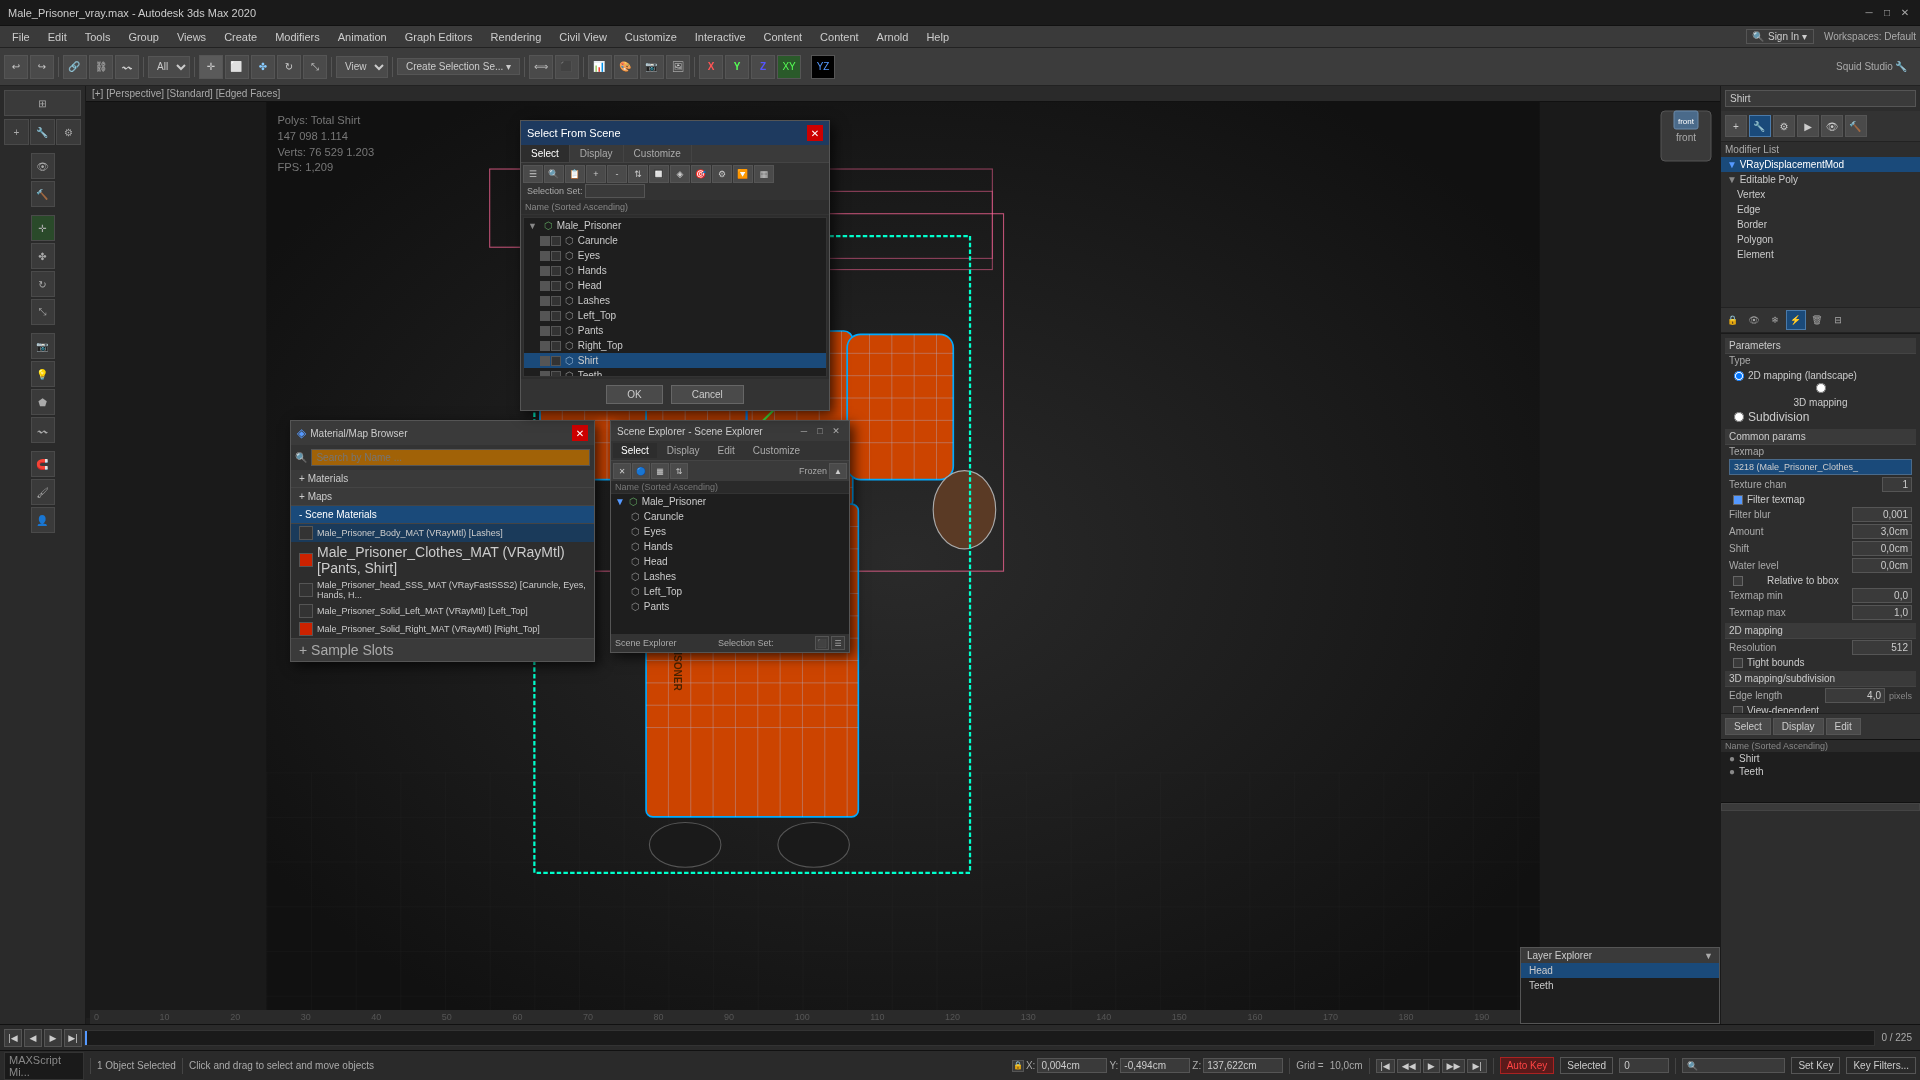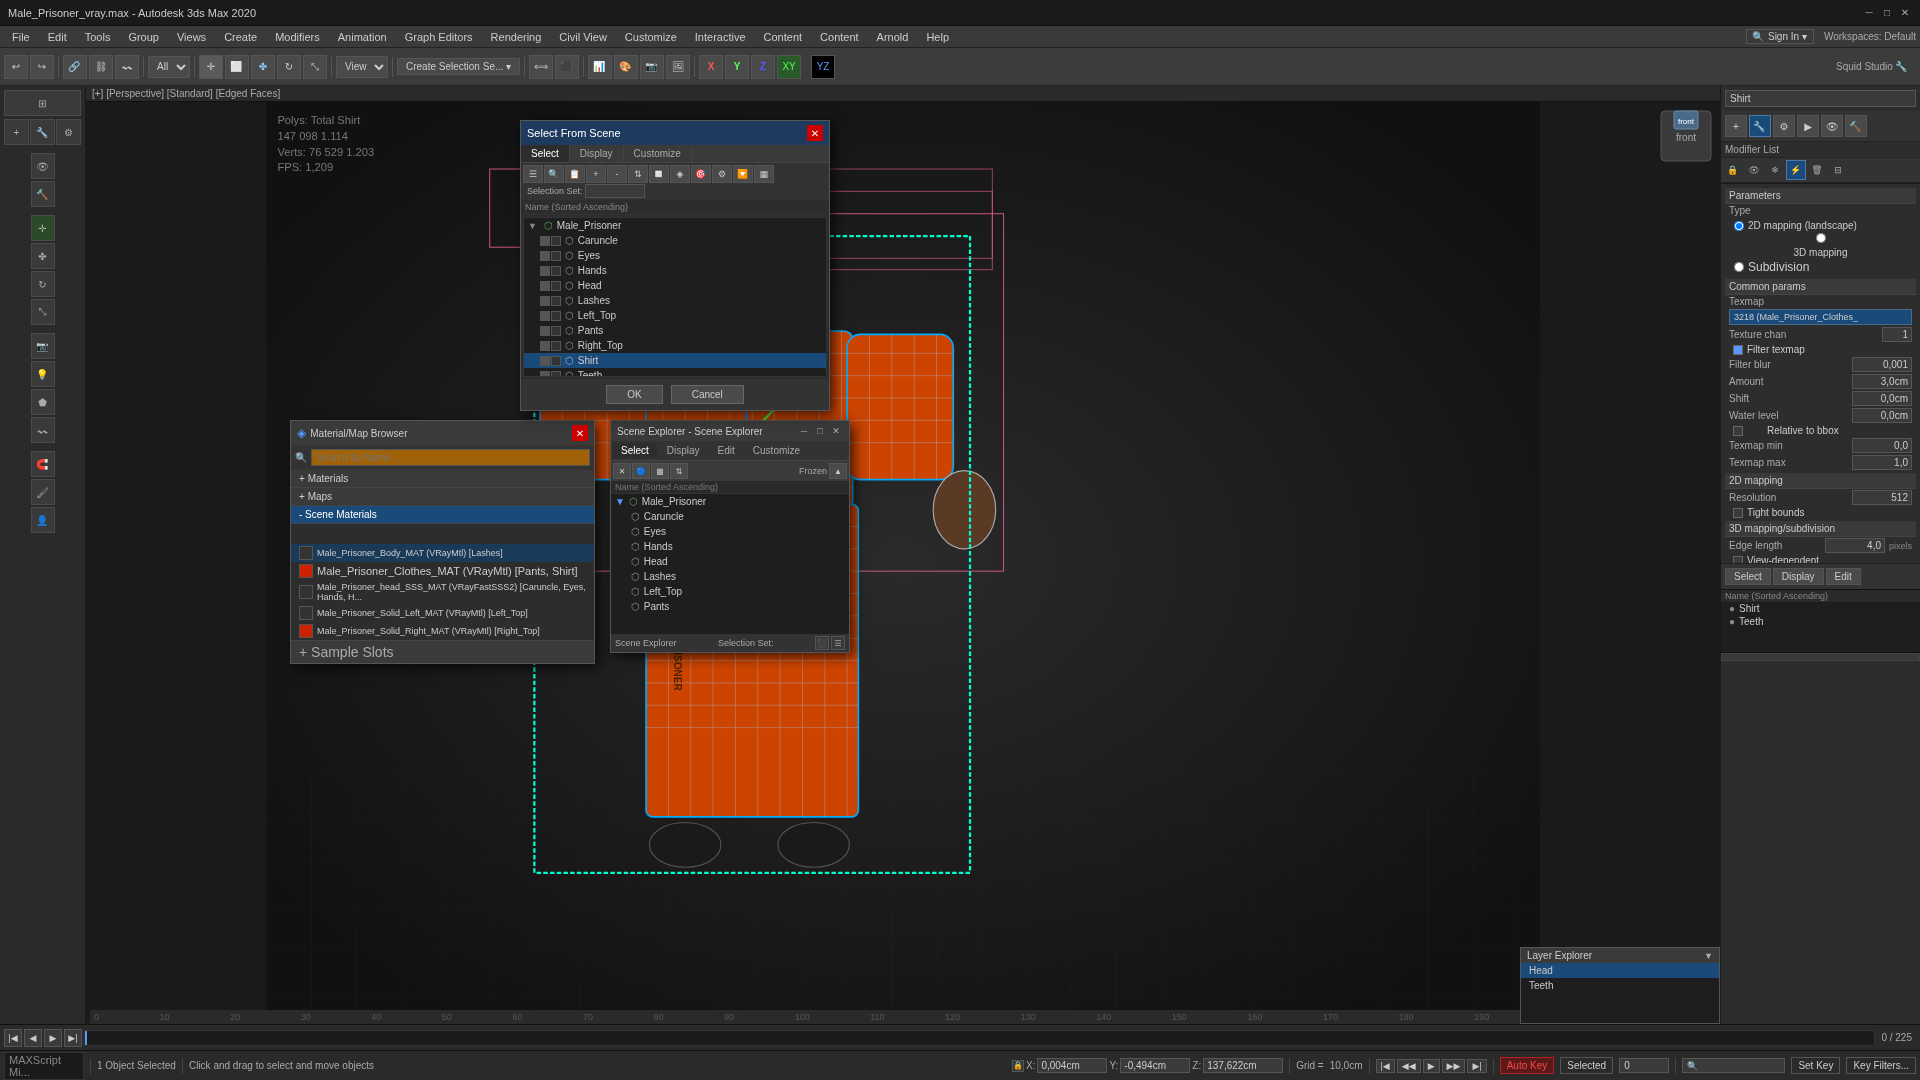--- a/index.html
+++ b/index.html
@@ -388,20 +388,33 @@
       <div class="rp-icon">+</div>
       <div class="rp-icon active">🔧</div>
       <div class="rp-icon">⚙</div>
       <div class="rp-icon">▶</div>
       <div class="rp-icon">👁</div>
       <div class="rp-icon">🔨</div>
     </div>
 
     <div class="panel-label">Modifier List</div>
 
+    <div class="modifier-list" style="max-height:150px;overflow-y:auto;">
+      <div class="modifier-item selected">
+        <span style="color:#5599ff;">▼</span> VRayDisplacementMod
+      </div>
+      <div class="modifier-item">
+        <span style="color:#888;">▼</span> Editable Poly
+      </div>
+      <div class="modifier-item indent-1">Vertex</div>
+      <div class="modifier-item indent-1">Edge</div>
+      <div class="modifier-item indent-1">Border</div>
+      <div class="modifier-item indent-1">Polygon</div>
+      <div class="modifier-item indent-1">Element</div>
+    </div>
 
     <div style="display:flex;gap:1px;padding:2px;background:#333;border-top:1px solid #222;border-bottom:1px solid #222;">
       <div class="pi">🔒</div>
       <div class="pi">👁</div>
       <div class="pi">❄</div>
       <div class="pi active">⚡</div>
       <div class="pi">🗑</div>
       <div class="pi">⊟</div>
     </div>
 
@@ -677,27 +690,27 @@
 
   <div class="mat-section">
     <div class="mat-section-header">+ <span>Materials</span></div>
   </div>
   <div class="mat-section">
     <div class="mat-section-header">+ <span>Maps</span></div>
   </div>
   <div class="mat-section">
     <div class="mat-section-header active">- <span>Scene Materials</span></div>
 
-    <div class="mat-item selected" style="background:#1a3a5a;margin-top:20px;">
+    <div class="mat-item selected" style="background:#1a3a5a;">
       <div class="mat-swatch mat-swatch-dark"></div>
       <span style="font-size:9px;color:#ccc;">Male_Prisoner_Body_MAT (VRayMtl) [Lashes]</span>
     </div>
     <div class="mat-item">
       <div class="mat-swatch mat-swatch-red"></div>
-      <span style="font-size:11px;color:#ccc;">Male_Prisoner_Clothes_MAT (VRayMtl) [Pants, Shirt]</span>
+      <span style="font-size:14px;color:#ccc;">Male_Prisoner_Clothes_MAT (VRayMtl) [Pants, Shirt]</span>
     </div>
     <div class="mat-item">
       <div class="mat-swatch mat-swatch-dark"></div>
       <span style="font-size:9px;color:#ccc;">Male_Prisoner_head_SSS_MAT (VRayFastSSS2) [Caruncle, Eyes, Hands, H...</span>
     </div>
     <div class="mat-item">
       <div class="mat-swatch mat-swatch-dark"></div>
       <span style="font-size:9px;color:#ccc;">Male_Prisoner_Solid_Left_MAT (VRayMtl) [Left_Top]</span>
     </div>
     <div class="mat-item">

